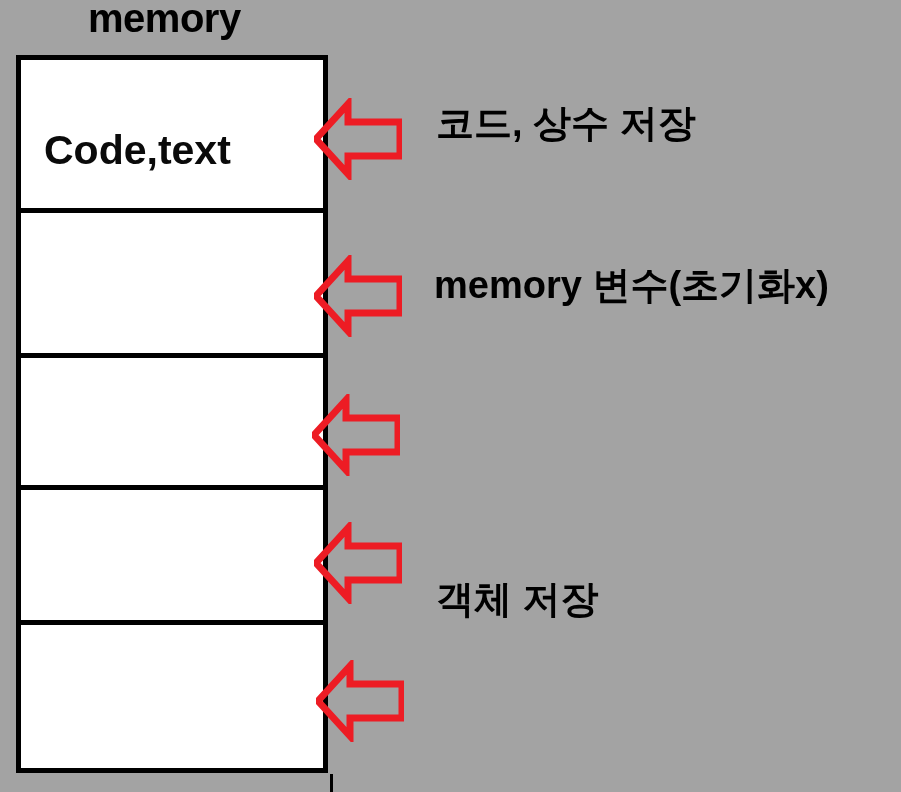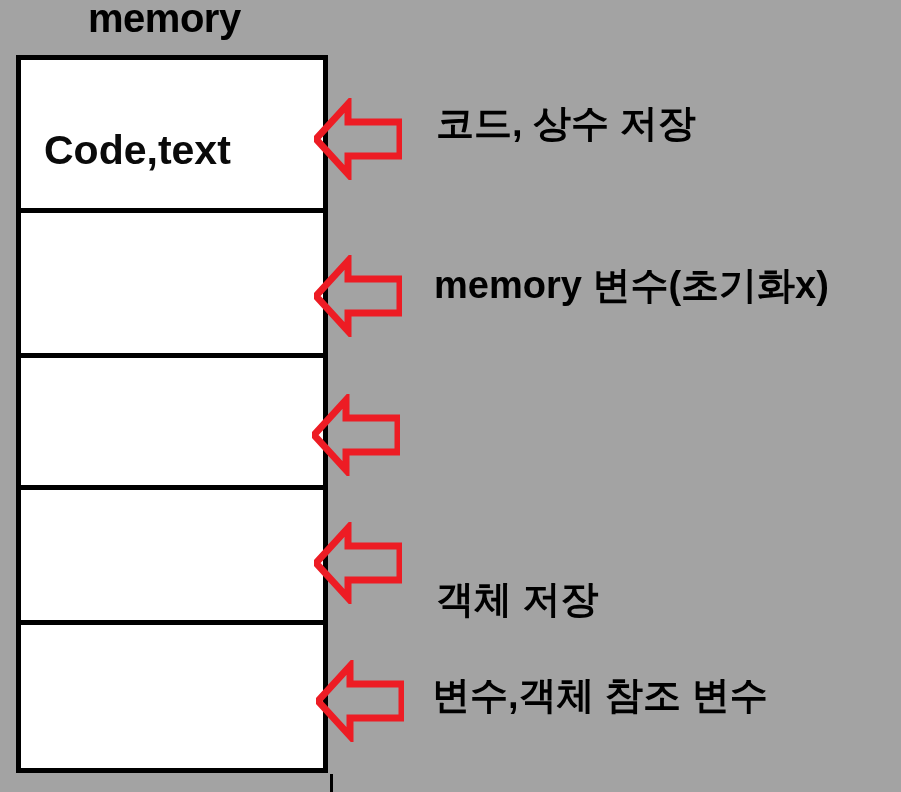--- a/index.html
+++ b/index.html
@@ -168,15 +168,14 @@
     </svg>
   </div>
 
   <div class="annotation ann-code">코드, 상수 저장</div>
 
   <div class="annotation ann-bss">memory 변수(초기화x)</div>
 
 
   <div class="annotation ann-heap">객체 저장</div>
 
-  <div class="annotation ann-stack">변수,객체 참조 변수</div>
 
 </div>
 
 </body></html>

